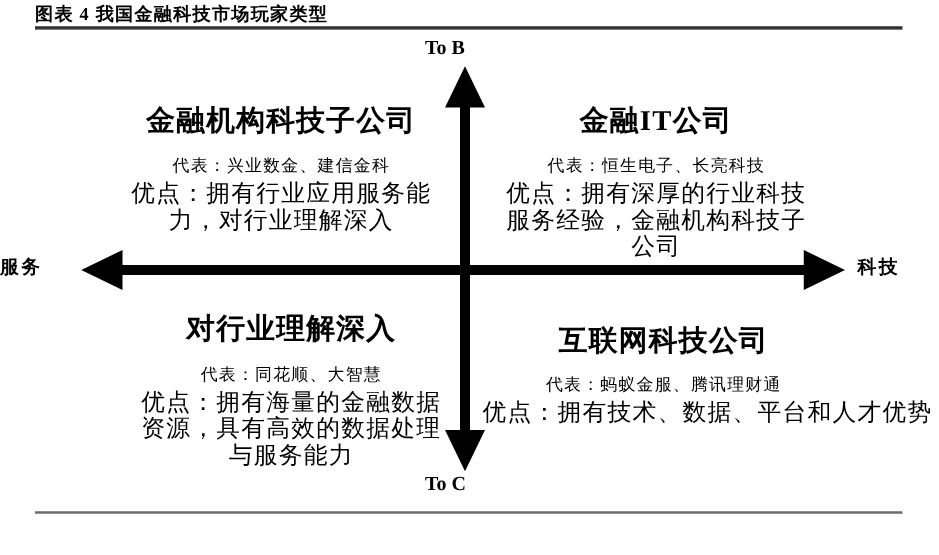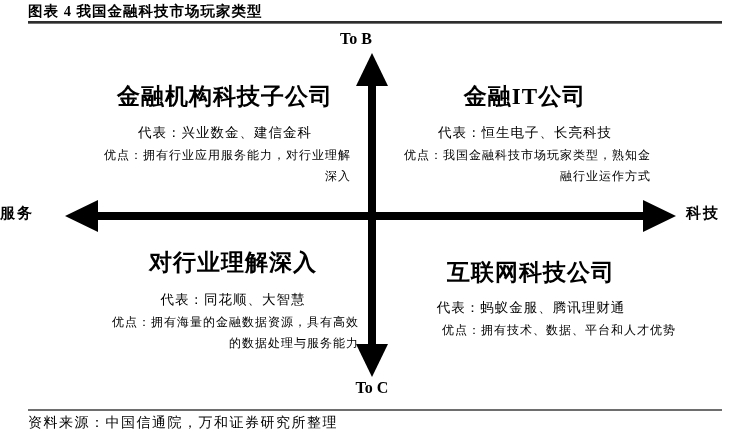--- a/index.html
+++ b/index.html
@@ -44,21 +44,21 @@
     letter-spacing: 1.5px;
     white-space: nowrap;
   }
 
   
   .axis-svg { position: absolute; left: 0; top: 0; }
 
   
   .axis-label { position: absolute; font-weight: bold; }
   .label-to-b { left: 340px; top: 30px; width: 64px; text-align: left; font-size: 16px; }
-  .label-to-c { left: 340px; top: 379px; width: 64px; text-align: center; font-size: 16px; }
+  .label-to-c { left: 340px; top: 379px; width: 64px; text-align: left; font-size: 16px; }
   .label-left  { left: 0;  top: 204px; font-size: 15px; letter-spacing: 2px; font-family: Liberation Serif, serif; }
   .label-right { left: 686px; top: 204px; font-size: 15px; letter-spacing: 2px; }
 
   
   .quad { position: absolute; width: 310px; text-align: center; font-family: Liberation Serif, serif; }
   .quad-tl { left: 70px;  top: 82px;  }
   .quad-tr { left: 370px; top: 82px;  }
   .quad-bl { left: 78px;  top: 248px; }
   .quad-br { left: 376px; top: 258px; }
 
@@ -74,24 +74,23 @@
     font-size: 13.5px;
     letter-spacing: 1px;
     line-height: 20px;
     white-space: nowrap;
   }
   .quad-bl .q-rep { margin-top: 12px; }
   .quad-br .q-rep { margin-top: 10px; }
   .q-adv {
     margin: 2px auto 0 auto;
     width: 252px;
-    font-size: 12px;
+    font-size: 19px;
     letter-spacing: 1px;
     line-height: 21px;
-    text-align: right;
   }
   .quad-br .q-adv { width: 290px; white-space: nowrap; }
 </style>
 </head>
 <body>
 
 <div class="canvas">
 
   <div class="doc-title">图表 4  我国金融科技市场玩家类型</div>
   <div class="rule-top"></div>
@@ -112,31 +111,30 @@
 
   <div class="quad quad-tl">
     <div class="q-title">金融机构科技子公司</div>
     <div class="q-rep">代表：兴业数金、建信金科</div>
     <div class="q-adv">优点：拥有行业应用服务能力，对行业理解深入</div>
   </div>
 
   <div class="quad quad-tr">
     <div class="q-title">金融IT公司</div>
     <div class="q-rep">代表：恒生电子、长亮科技</div>
-    <div class="q-adv">优点：我国金融科技市场玩家类型，熟知金融行业运作方式</div>
+    <div class="q-adv">优点：拥有深厚的行业科技服务经验，金融机构科技子公司</div>
   </div>
 
   <div class="quad quad-bl">
     <div class="q-title">对行业理解深入</div>
     <div class="q-rep">代表：同花顺、大智慧</div>
     <div class="q-adv">优点：拥有海量的金融数据资源，具有高效的数据处理与服务能力</div>
   </div>
 
   <div class="quad quad-br">
     <div class="q-title">互联网科技公司</div>
     <div class="q-rep">代表：蚂蚁金服、腾讯理财通</div>
     <div class="q-adv">优点：拥有技术、数据、平台和人才优势</div>
   </div>
 
   <div class="rule-bottom"></div>
-  <div class="source-line">资料来源：中国信通院，万和证券研究所整理</div>
 
 </div>
 
 </body></html>

